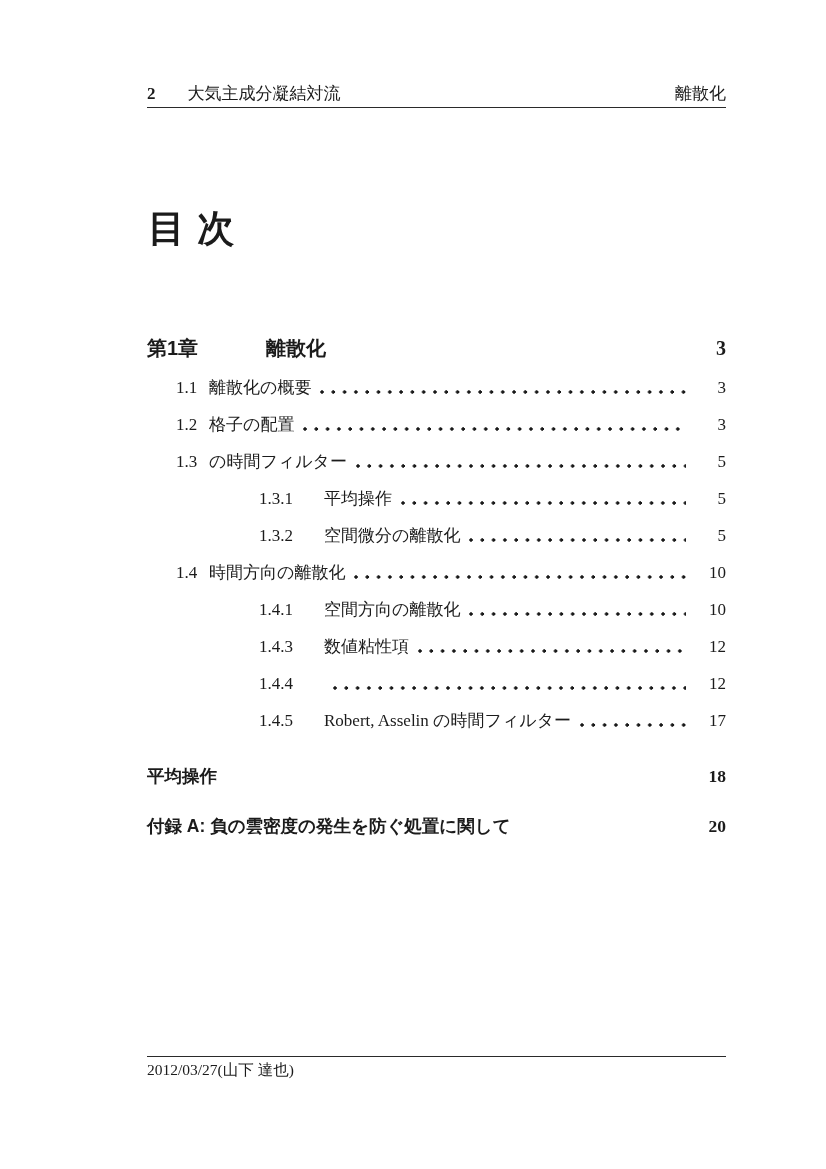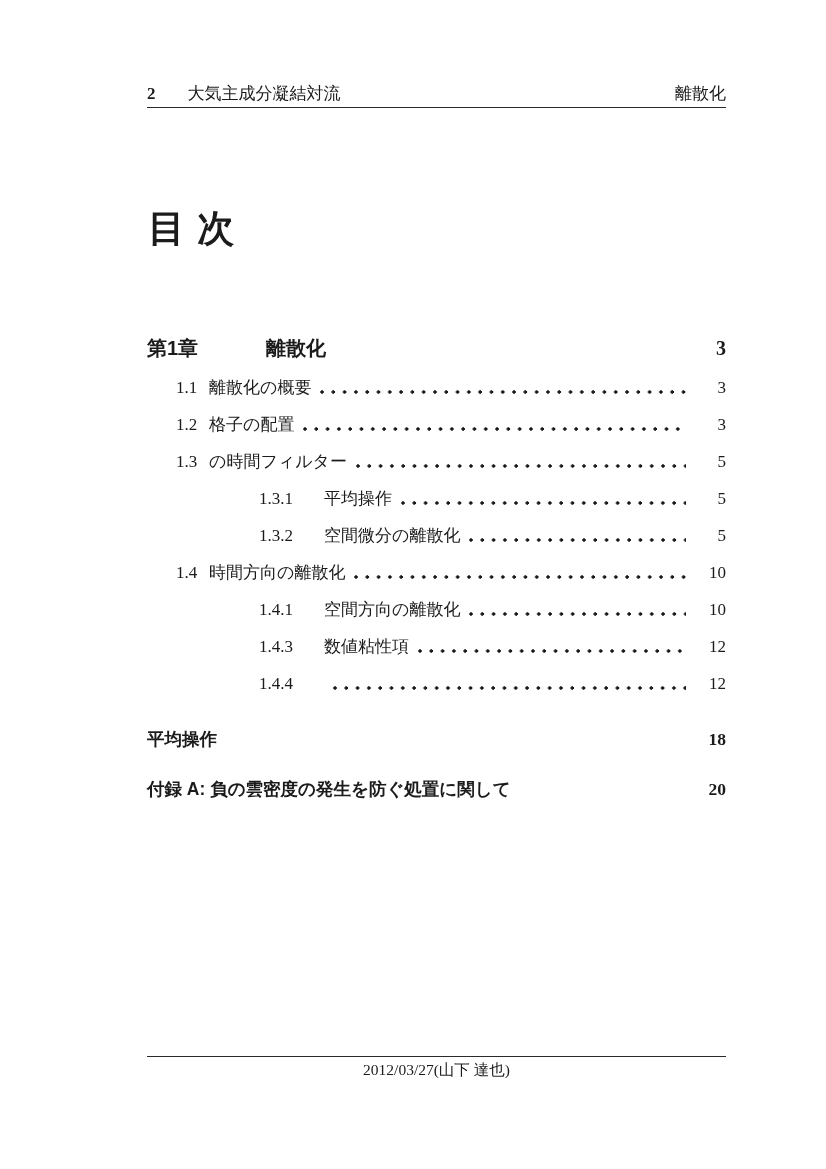--- a/index.html
+++ b/index.html
@@ -114,21 +114,20 @@
   .footer {
     position: absolute;
     left: 147px;
     width: 579px;
     top: 1056px;
     border-top: 1.3px solid #2a2a2a;
     padding-top: 4px;
     font-family: "Liberation Serif", serif;
     font-size: 15.5px;
     line-height: 18px;
-    text-align: center;
   }
 </style>
 </head>
 <body>
 
 <div class="page">
 
   <div class="header">
     <span class="pnum">2</span>
     <span class="htitle">大気主成分凝結対流</span>
@@ -203,20 +202,26 @@
       <span class="leader"></span>
       <span class="pg">12</span>
     </div>
 
     <div class="row entry l2">
       <span class="num">1.4.4</span>
       <span class="leader"></span>
       <span class="pg">12</span>
     </div>
 
+    <div class="row entry l2">
+      <span class="num">1.4.5</span>
+      <span class="etitle">Robert, Asselin の時間フィルター</span>
+      <span class="leader"></span>
+      <span class="pg">17</span>
+    </div>
   </div>
 
     <div id="backmatter">
     <div class="row back first">
       <span class="btitle">平均操作</span>
       <span class="pg">18</span>
     </div>
 
     <div class="row back second">
       <span class="btitle">付録 A: 負の雲密度の発生を防ぐ処置に関して</span>

